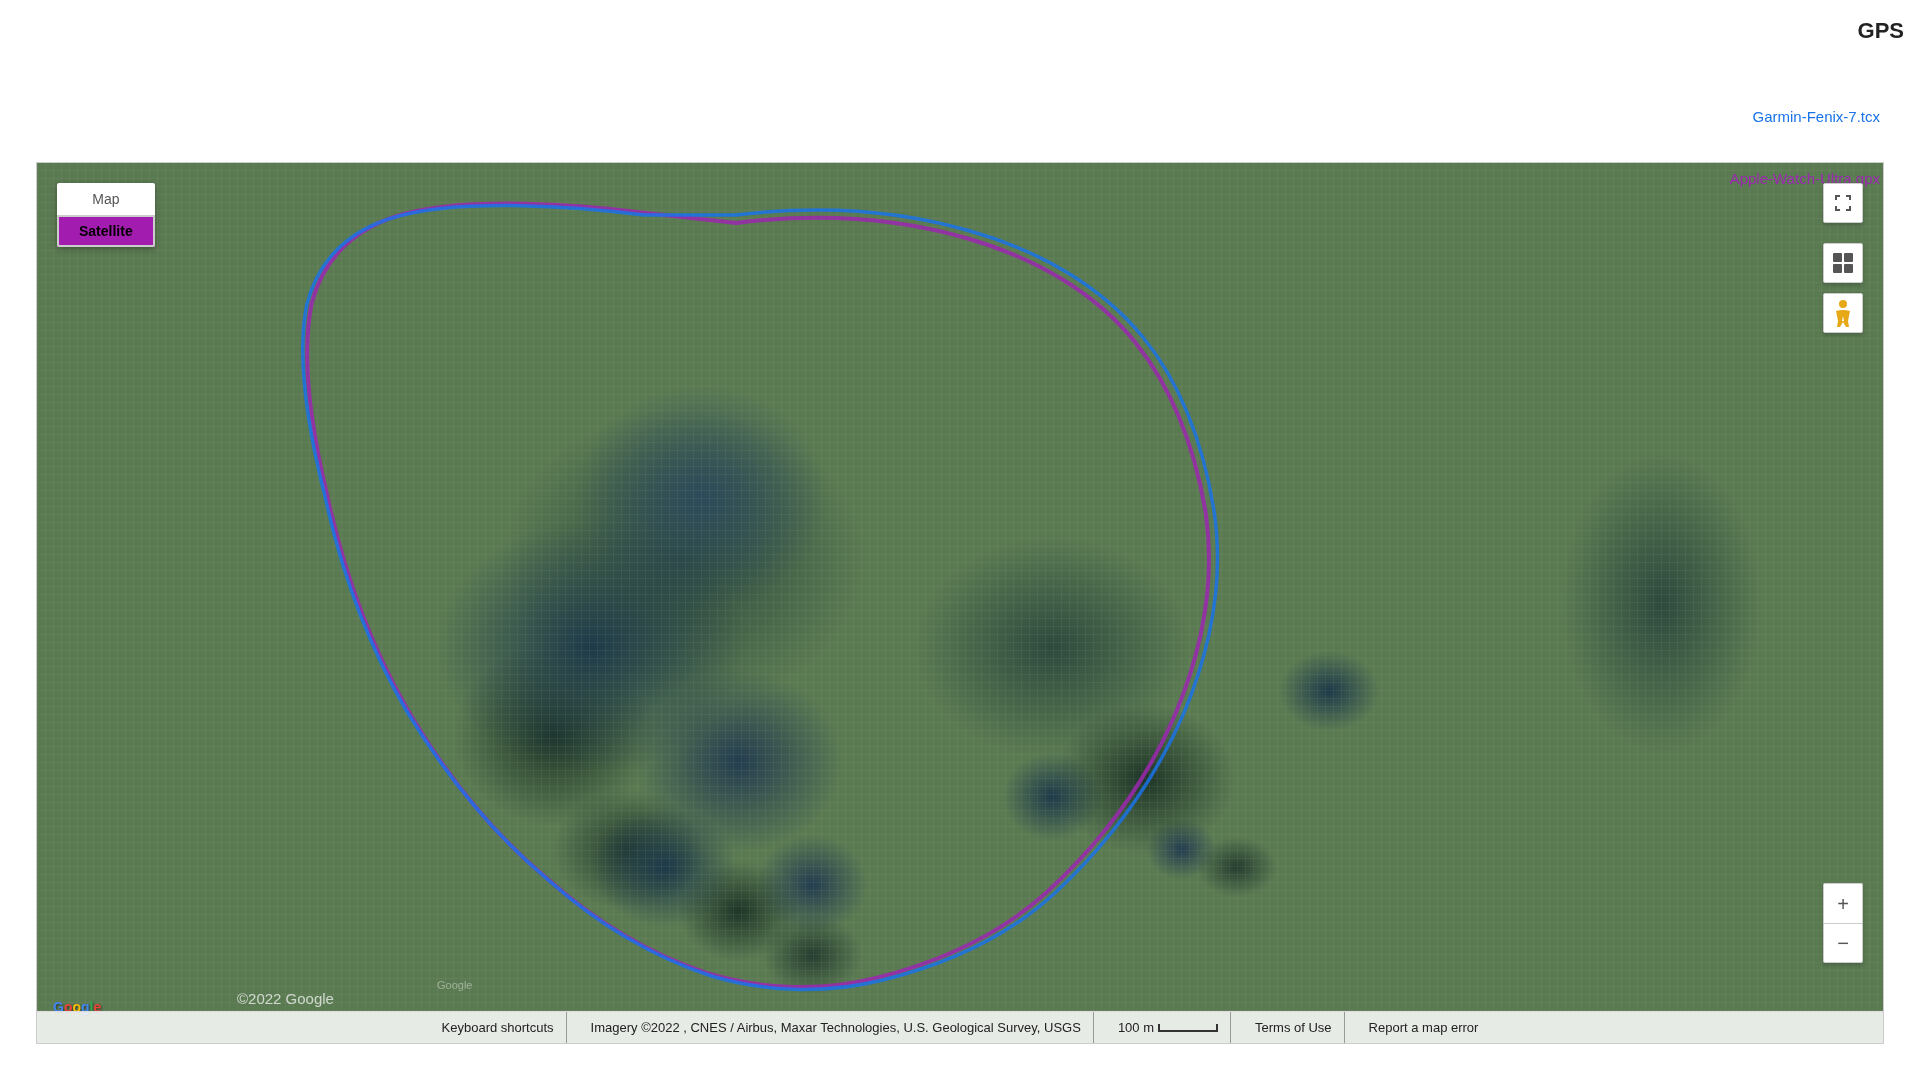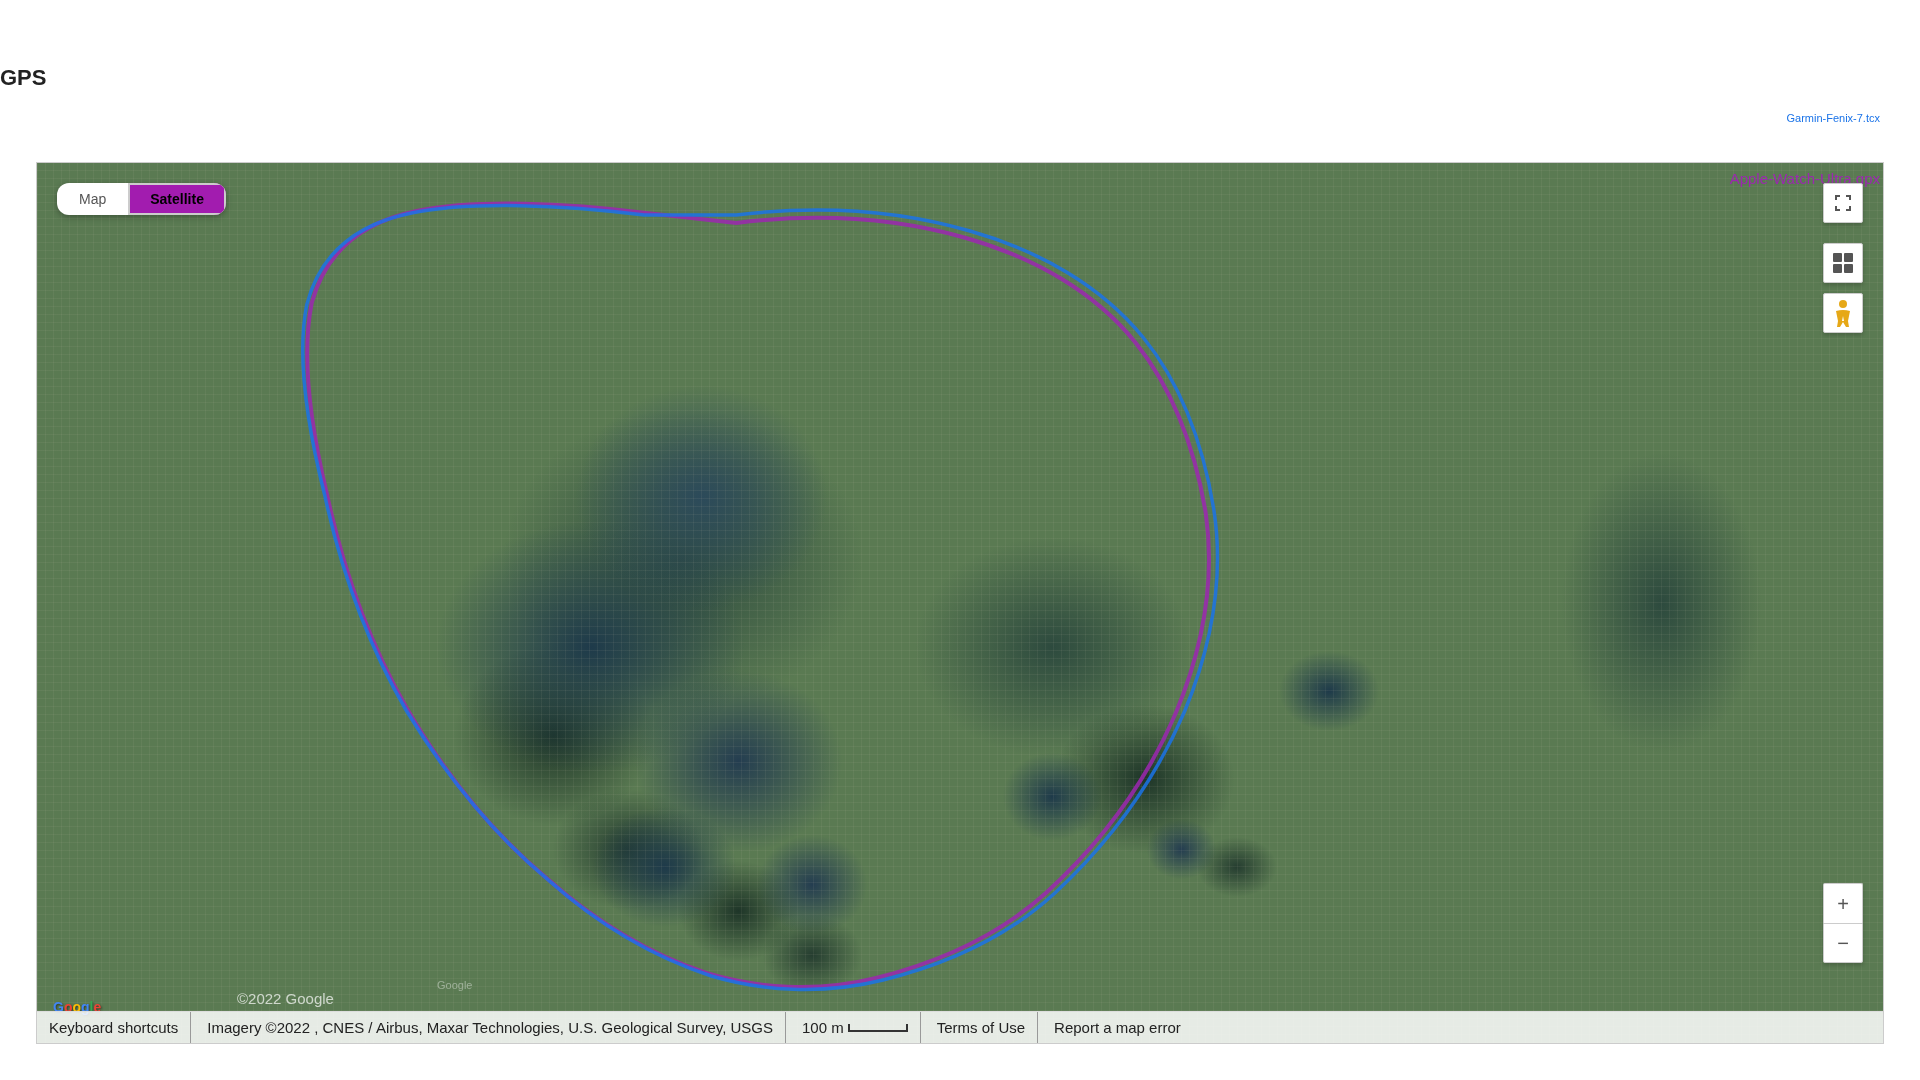--- a/index.html
+++ b/index.html
@@ -5,39 +5,38 @@
     * { margin: 0; padding: 0; box-sizing: border-box; }
     body {
       font-family: Arial, sans-serif;
       background: #fff;
       width: 1920px;
       height: 1080px;
       overflow: hidden;
     }
 
     .page-title {
-      text-align: left;
+      text-align: right;
       font-size: 22px;
       font-weight: bold;
       padding: 18px 16px 12px 0;
       color: #222;
-      margin-top: 47px;
     }
 
     .legend {
       position: absolute;
       top: 108px;
       right: 40px;
       text-align: right;
       z-index: 10;
     }
 
     .legend-item-1 {
       color: #1a73e8;
-      font-size: 11px;
+      font-size: 15px;
       cursor: pointer;
       text-decoration: none;
     }
 
     .legend-item-2 {
       color: #9c27b0;
       font-size: 15px;
       cursor: pointer;
       text-decoration: none;
       display: block;
@@ -108,25 +107,26 @@
       width: 100%;
       height: 100%;
     }
 
     
     .map-type-control {
       position: absolute;
       top: 20px;
       left: 20px;
       background: #fff;
-      border-radius: 12px;
+      border-radius: 2px;
       box-shadow: 0 2px 6px rgba(0,0,0,0.3);
       overflow: hidden;
       display: flex;
       z-index: 20;
+      flex-direction: column;
     }
 
     .map-type-btn {
       padding: 8px 22px;
       font-size: 14px;
       cursor: pointer;
       border: none;
       background: transparent;
       color: #555;
     }
@@ -260,23 +260,23 @@
     
     .map-bottom-bar {
       position: absolute;
       bottom: 0;
       left: 0;
       right: 0;
       height: 32px;
       background: rgba(255,255,255,0.85);
       display: flex;
       align-items: center;
-      justify-content: flex-start;
-      gap: 4px;
-      font-size: 15px;
+      justify-content: center;
+      gap: 12px;
+      font-size: 13px;
       color: #222;
       z-index: 20;
       border-top: 1px solid #ddd;
     }
 
     .bottom-bar-item {
       padding: 0 12px;
       border-right: 1px solid #999;
       height: 100%;
       display: flex;

